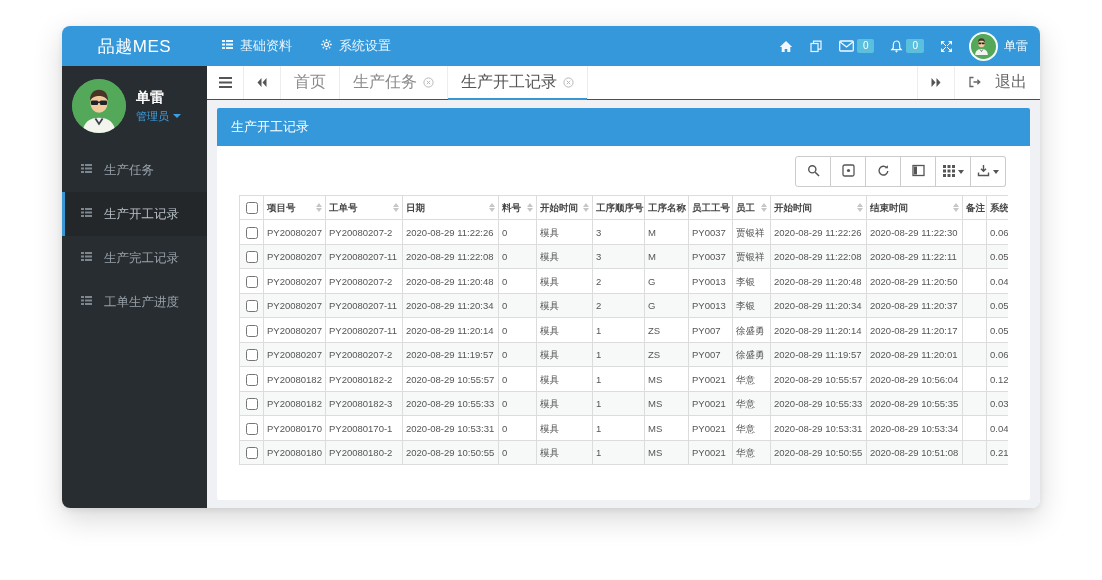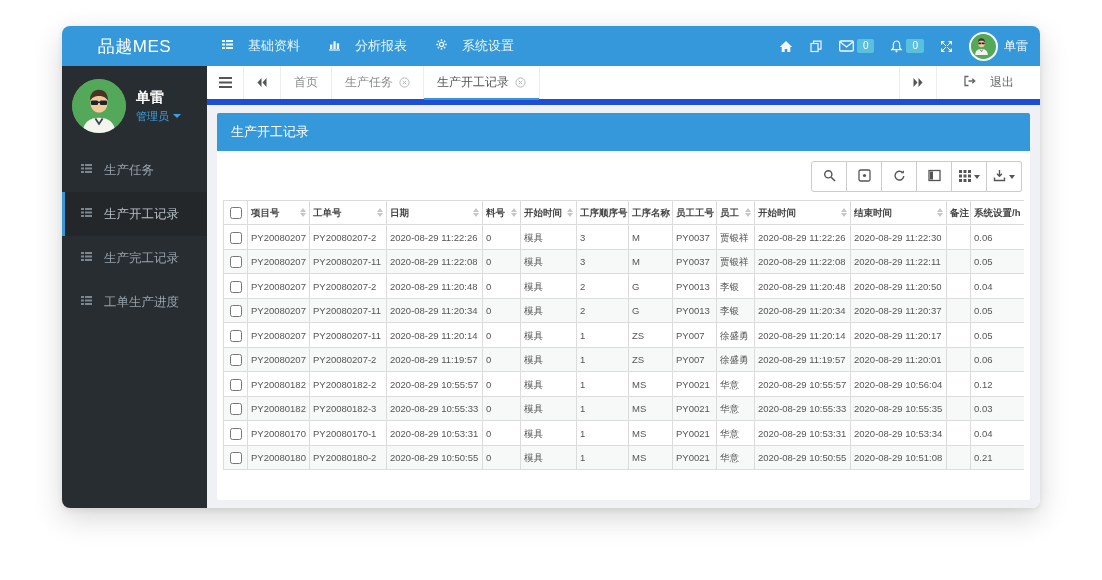--- a/index.html
+++ b/index.html
@@ -3,21 +3,21 @@
 <meta charset="utf-8">
 <style>
   html,body{margin:0;padding:0}
   body{width:1102px;height:580px;background:#ffffff;font-family:"Liberation Sans","DejaVu Sans",sans-serif;position:relative;overflow:hidden}
   .window{position:absolute;left:62px;top:26px;width:978px;height:482px;background:#fff;border-radius:8px;
           box-shadow:0 10px 30px rgba(0,0,0,.16),0 2px 6px rgba(0,0,0,.08);overflow:hidden;display:flex;flex-direction:column}
   
   .navbar{height:40px;flex:0 0 40px;background:#3498db;display:flex;align-items:stretch;color:#fff}
   .brand{width:145px;flex:0 0 145px;display:flex;align-items:center;justify-content:center;font-size:17px;letter-spacing:.5px;color:#fff}
   .nav-menu{display:flex;align-items:stretch}
-  .nav-item{display:flex;align-items:center;gap:14px;padding:0 14px;font-size:13px;color:#ecf5fc;cursor:pointer}
+  .nav-item{display:flex;align-items:center;gap:6px;padding:0 14px;font-size:13px;color:#ecf5fc;cursor:pointer}
   .nav-item.active{background:#2a86c2}
   .nav-item svg{flex:0 0 auto}
   .nav-right{margin-left:auto;display:flex;align-items:center;padding-right:12px}
   .nav-ico{display:flex;align-items:center;padding:0 8px;color:#f2f8fd;cursor:pointer}
   .badge{background:#5bc0de;color:#fff;font-size:10px;line-height:14px;padding:0 6px;border-radius:2px;margin-left:3px}
   .nav-user{display:flex;align-items:center;gap:6px;margin-left:8px;cursor:pointer}
   .mini-avatar{width:25px;height:25px;border-radius:50%;border:2px solid rgba(255,255,255,.95);overflow:hidden;background:#54a85a}
   .nav-user-name{font-size:12px;color:#fff}
   
   .main-row{flex:1;display:flex;min-height:0}
@@ -25,33 +25,33 @@
   .user-panel{display:flex;align-items:center;gap:10px;padding:13px 8px 15px 10px}
   .avatar{width:54px;height:54px;flex:0 0 54px;border-radius:50%;overflow:hidden;background:#54a85a}
   .user-name{color:#fff;font-size:14px;font-weight:bold;line-height:16px}
   .user-role{color:#3da0e3;font-size:11px;margin-top:4px;cursor:pointer;display:flex;align-items:center;gap:4px}
   .caret-dn{width:0;height:0;border-left:4px solid transparent;border-right:4px solid transparent;border-top:4px solid #3da0e3;display:inline-block}
   .side-item{display:flex;align-items:center;gap:11px;height:44px;padding-left:15px;font-size:12.5px;color:#98a2aa;cursor:pointer;border-left:3px solid transparent}
   .side-item.active{background:#23272a;border-left-color:#3a96d2;color:#b9c2c9}
   .side-item svg{color:#7d878f}
   
   .main{flex:1;min-width:0;background:#eff1f4;display:flex;flex-direction:column}
-  .tabbar{height:33px;flex:0 0 33px;background:#fff;border-bottom:6px solid #1d4ed8;display:flex;align-items:stretch;font-size:12px;color:#8a8a8a}
+  .tabbar{height:33px;flex:0 0 33px;background:#fff;border-bottom:1px solid #1d4ed8;display:flex;align-items:stretch;font-size:16px;color:#8a8a8a}
   .tab-tool{width:36px;display:flex;align-items:center;justify-content:center;border-right:1px solid #ededed;color:#555;cursor:pointer}
   .tab{display:flex;align-items:center;gap:6px;padding:0 13px;border-right:1px solid #ededed;cursor:pointer;position:relative;white-space:nowrap}
   .tab.active{color:#555}
   .tab.active::after{content:"";position:absolute;left:0;right:0;bottom:-1px;height:2px;background:#3a96d2}
   .tab .close{color:#b8b8b8;display:flex;cursor:pointer}
   .tabbar-right{margin-left:auto;display:flex;align-items:stretch}
   .tab-tool.right{border-right:none;border-left:1px solid #ededed}
-  .logout{display:flex;align-items:center;gap:14px;padding:0 26px;border-left:1px solid #ededed;color:#666;cursor:pointer;white-space:nowrap}
+  .logout{display:flex;align-items:center;gap:14px;padding:0 13px;border-left:1px solid #ededed;color:#666;cursor:pointer;white-space:nowrap}
   .content{flex:1;min-height:0;padding:8px 10px;display:flex;flex-direction:column}
   .panel{background:#fff;flex:1;min-height:0;display:flex;flex-direction:column;border-radius:2px}
   .panel-heading{background:#3498db;color:#fff;font-size:13px;padding:10px 14px;border-radius:2px 2px 0 0}
-  .panel-body{padding:8px 6px;flex:1;min-height:0;display:flex;flex-direction:column}
+  .panel-body{padding:8px 22px;flex:1;min-height:0;display:flex;flex-direction:column}
   .toolbar{display:flex;justify-content:flex-end;margin:2px 2px 8px}
   .tbtn{width:34px;height:29px;border:1px solid #ccc;border-left:none;background:#fff;display:flex;align-items:center;justify-content:center;gap:3px;color:#555;cursor:pointer}
   .tbtn:first-child{border-left:1px solid #ccc;border-radius:3px 0 0 3px}
   .tbtn:last-child{border-radius:0 3px 3px 0}
   .tbtn .caret-sm{width:0;height:0;border-left:3.5px solid transparent;border-right:3.5px solid transparent;border-top:4px solid #555}
   
   .tbl-wrap{overflow:hidden}
   table{border-collapse:collapse;table-layout:fixed;width:801px;font-size:9.5px;color:#555}
   th,td{border:1px solid #dcdcdc;padding:5px 3px;text-align:left;white-space:nowrap;overflow:hidden;line-height:13px}
   th{font-weight:bold;color:#444;position:relative;padding-right:12px;background:#fff}
@@ -86,31 +86,20 @@
               <g fill="currentColor">
                 <rect x="1" y="2" width="3" height="2"></rect>
                 <rect x="5" y="2" width="7" height="2"></rect>
                 <rect x="1" y="5.5" width="3" height="2"></rect>
                 <rect x="5" y="5.5" width="7" height="2"></rect>
                 <rect x="1" y="9" width="3" height="2"></rect>
                 <rect x="5" y="9" width="7" height="2"></rect>
               </g>
             </svg></span>
         <span>基础资料</span>
-      </div>
-      <div class="nav-item">
-        <span><svg width="13" height="13" viewBox="0 0 13 13">
-              <g fill="currentColor">
-                <rect x="2" y="6.5" width="2.3" height="4.5"></rect>
-                <rect x="5.4" y="3.3" width="2.3" height="7.7"></rect>
-                <rect x="8.8" y="5.3" width="2.3" height="5.7"></rect>
-                <rect x="1" y="11.4" width="11" height="1.2"></rect>
-              </g>
-            </svg></span>
-        <span>分析报表</span>
       </div>
       <div class="nav-item">
         <span><svg width="13" height="13" viewBox="0 0 13 13">
               <circle cx="6.5" cy="6.5" r="2.1" fill="none" stroke="currentColor" stroke-width="1.3"></circle>
               <g stroke="currentColor" stroke-width="1.5">
                 <path d="M6.5 1.2V3M6.5 10v1.8M1.2 6.5H3M10 6.5h1.8M2.8 2.8L4 4M9 9l1.2 1.2M10.2 2.8L9 4M4 9l-1.2 1.2"></path>
               </g>
             </svg></span>
         <span>系统设置</span>
       </div>

